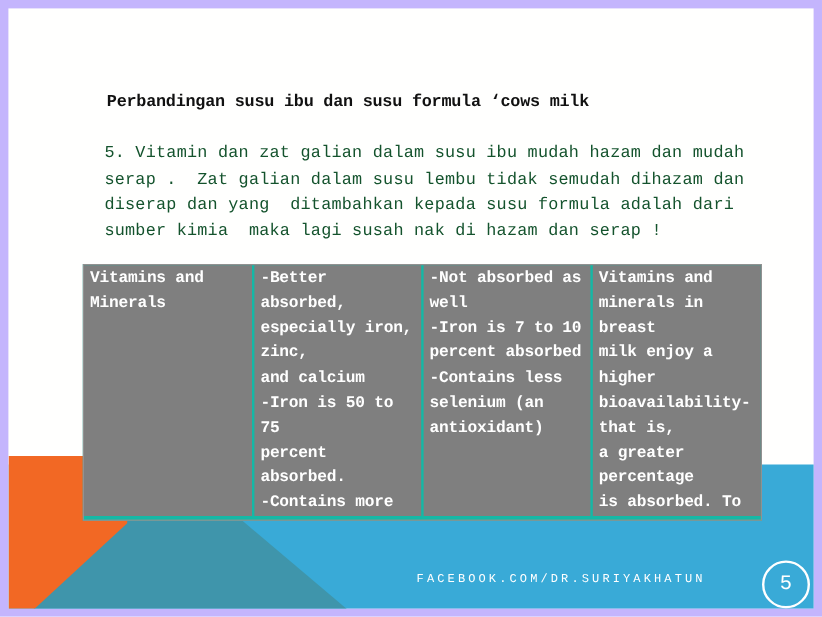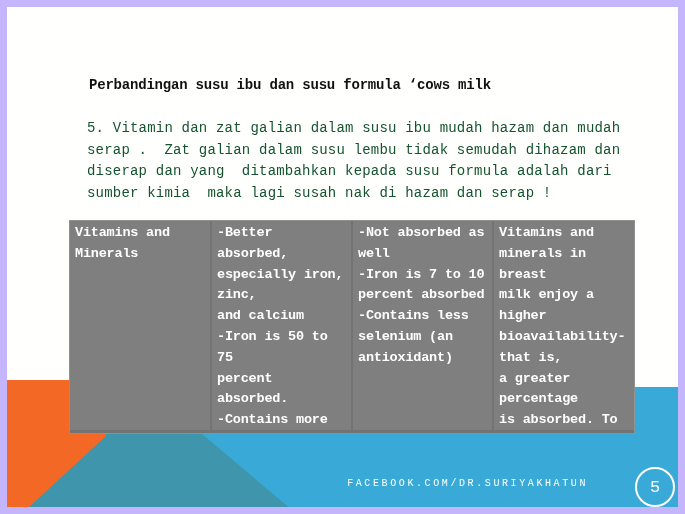--- a/index.html
+++ b/index.html
@@ -22,21 +22,21 @@
   .body-text {
     position:absolute; left:80px; top:111px;
     font-size:14px; line-height:21.7px; color:#14532d;
     letter-spacing:0.2px; white-space:pre-wrap; width:560px;
   }
   .cmp-table {
     position:absolute; left:62px; top:213px;
     width:566px; height:214px;
     box-sizing:border-box;
     border:1px solid #919191;
-    background:#737373;
+    background:#14b8a6;
     display:grid;
     grid-template-columns:140px 139px 139px 1fr;
     column-gap:2px;
     padding:0 0 3px 0;
   }
   .cmp-cell {
     background:#7f7f7f;
     color:#ffffff;
     font-weight:bold;
     font-size:13.5px; line-height:20.8px;

